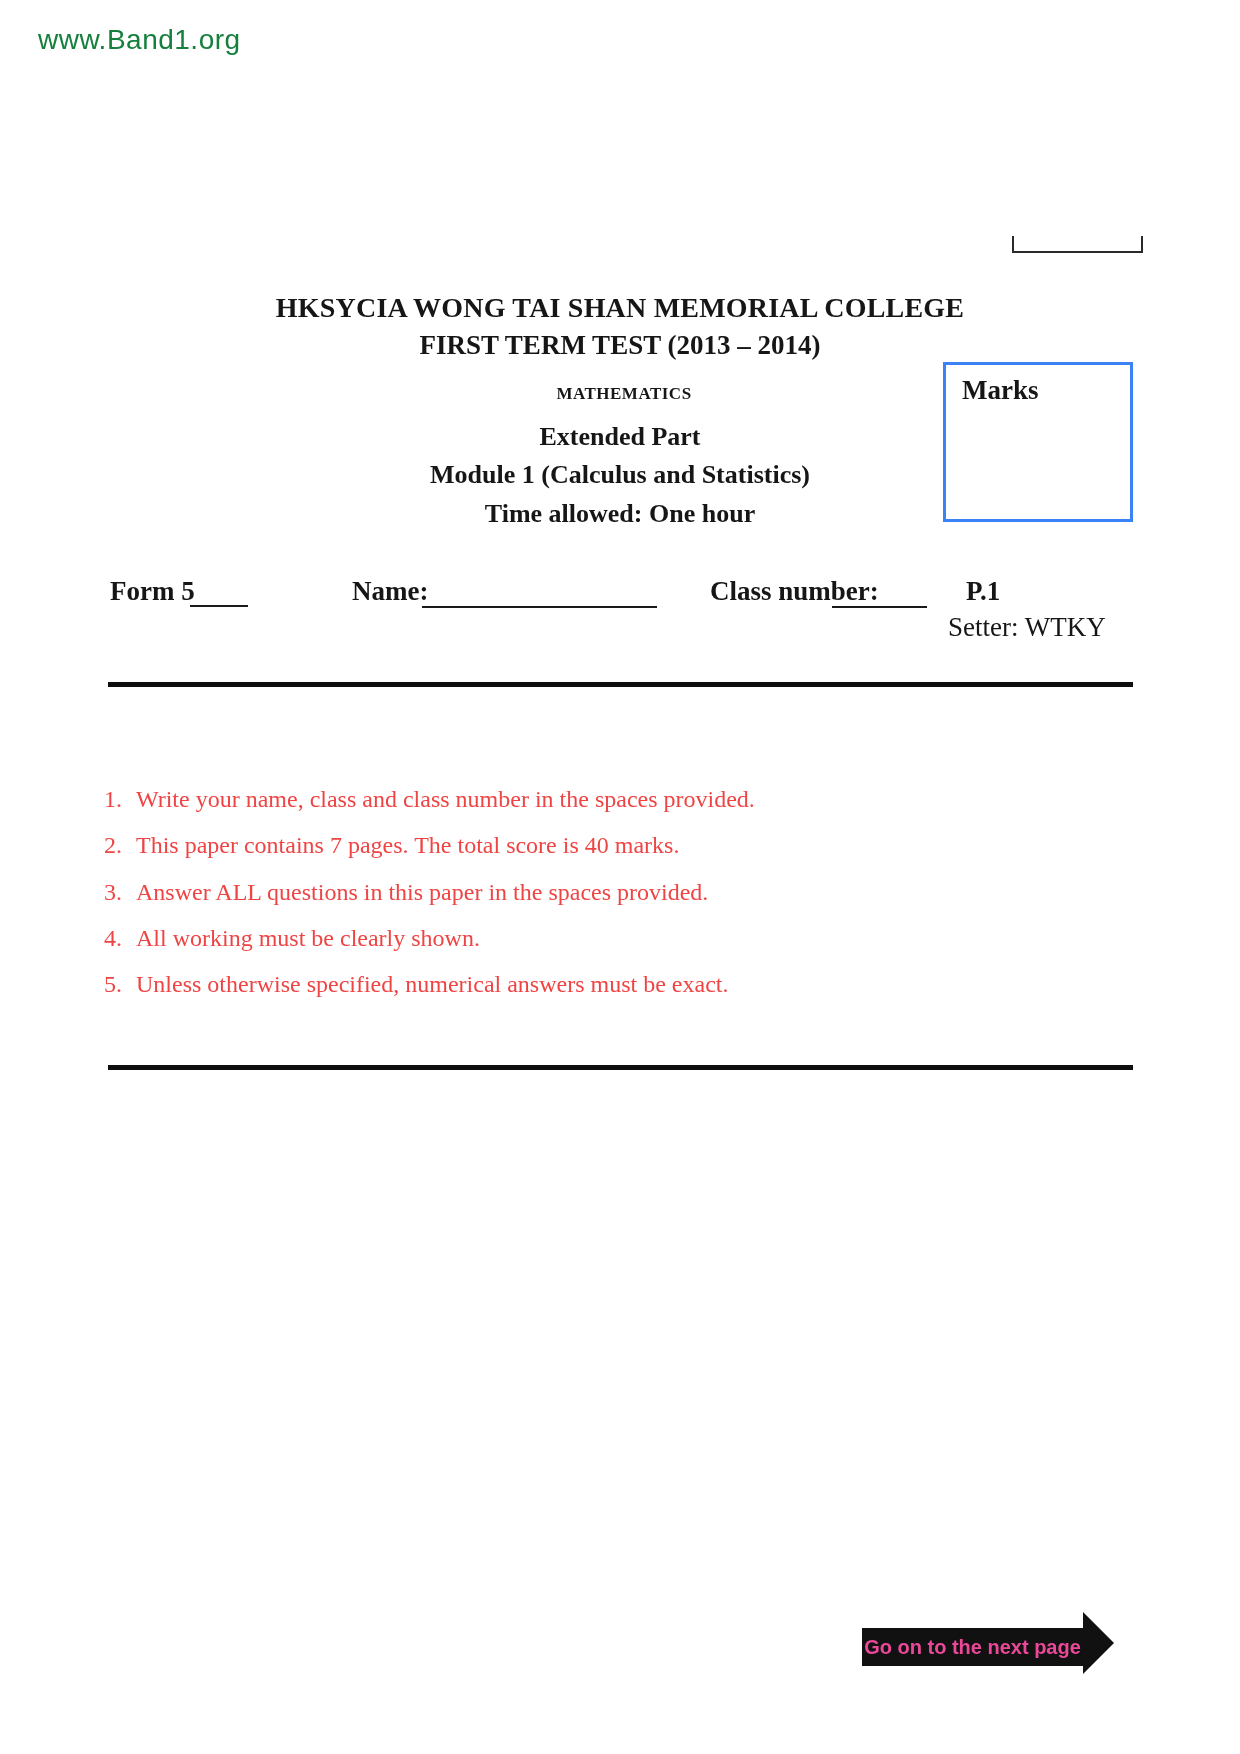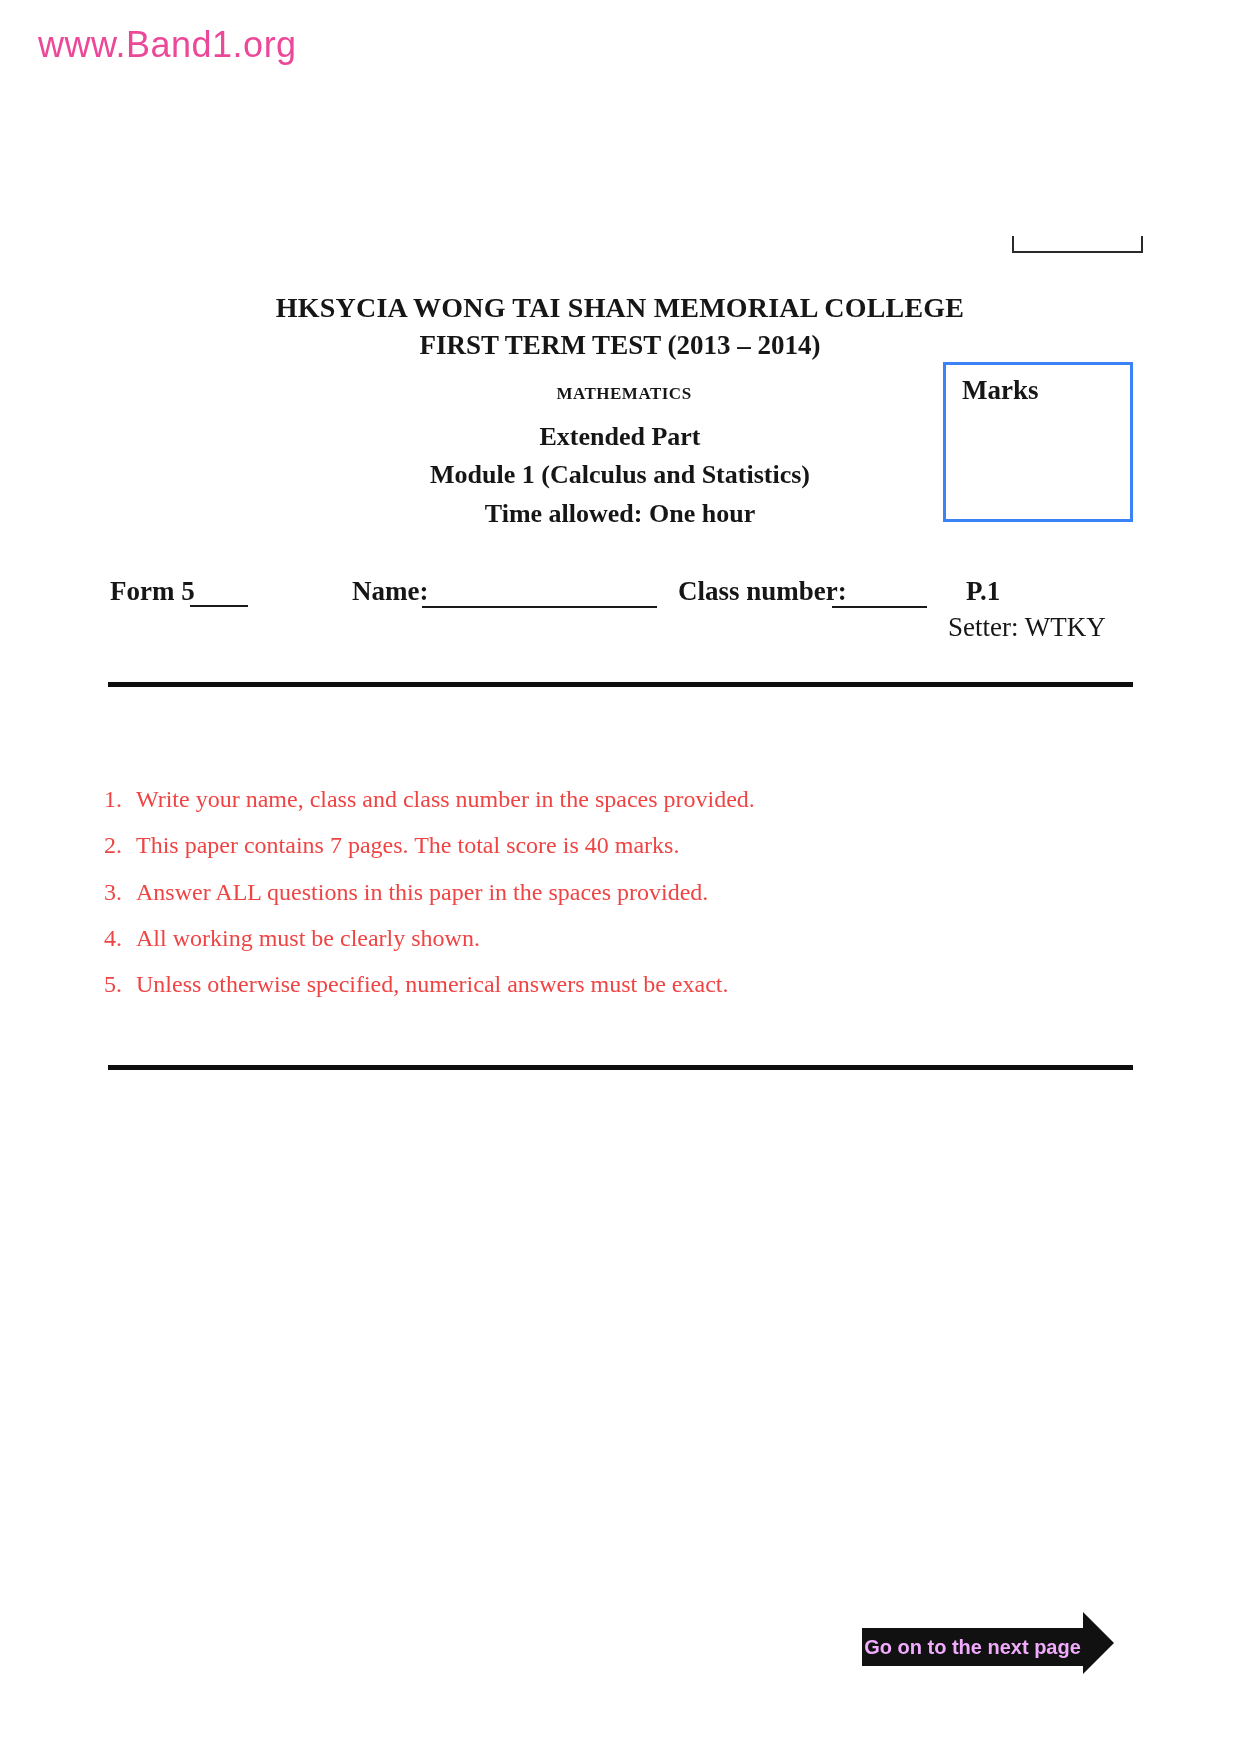--- a/index.html
+++ b/index.html
@@ -11,22 +11,22 @@
     background: #ffffff;
     color: #161616;
     font-family: "Liberation Serif", serif;
     overflow: hidden;
   }
   .abs { position: absolute; }
 
   .watermark {
     left: 38px; top: 24px;
     font-family: "Liberation Sans", sans-serif;
-    font-size: 36px;
-    color: #ec4899;
+    font-size: 28px;
+    color: #15803d;
     letter-spacing: 0.5px;
   }
 
   .top-bracket {
     left: 1012px; top: 236px;
     width: 131px; height: 17px;
     border-left: 2px solid #2a2a2a;
     border-right: 2px solid #2a2a2a;
     border-bottom: 2px solid #2a2a2a;
   }
@@ -57,21 +57,21 @@
   }
 
   .form-row-text {
     top: 576px;
     font-size: 27px;
     font-weight: bold;
     white-space: nowrap;
   }
   .lbl-form  { left: 110px; }
   .lbl-name  { left: 352px; }
-  .lbl-class { left: 678px; }
+  .lbl-class { left: 710px; }
   .lbl-page  { left: 966px; }
   .setter    { left: 948px; top: 612px; font-size: 27px; font-weight: normal; }
 
   .blank-line { height: 2px; background: #1a1a1a; }
   .blank-form  { left: 190px; top: 605px; width: 58px; }
   .blank-name  { left: 422px; top: 606px; width: 235px; }
   .blank-class { left: 832px; top: 606px; width: 95px; }
 
   .rule { left: 108px; width: 1025px; height: 5px; background: #0e0e0e; }
   .rule-1 { top: 682px; }
@@ -87,21 +87,21 @@
   .i-1 { top: 786px; }
   .i-2 { top: 832px; }
   .i-3 { top: 879px; }
   .i-4 { top: 925px; }
   .i-5 { top: 971px; }
 
   .next-bar {
     left: 862px; top: 1628px;
     width: 221px; height: 38px;
     background: #111111;
-    color: #f0abfc;
+    color: #ec4899;
     font-family: "Liberation Sans", sans-serif;
     font-weight: bold;
     font-size: 20px;
     line-height: 38px;
     text-align: center;
     white-space: nowrap;
   }
   .next-arrowhead {
     left: 1083px; top: 1612px;
     width: 0; height: 0;

